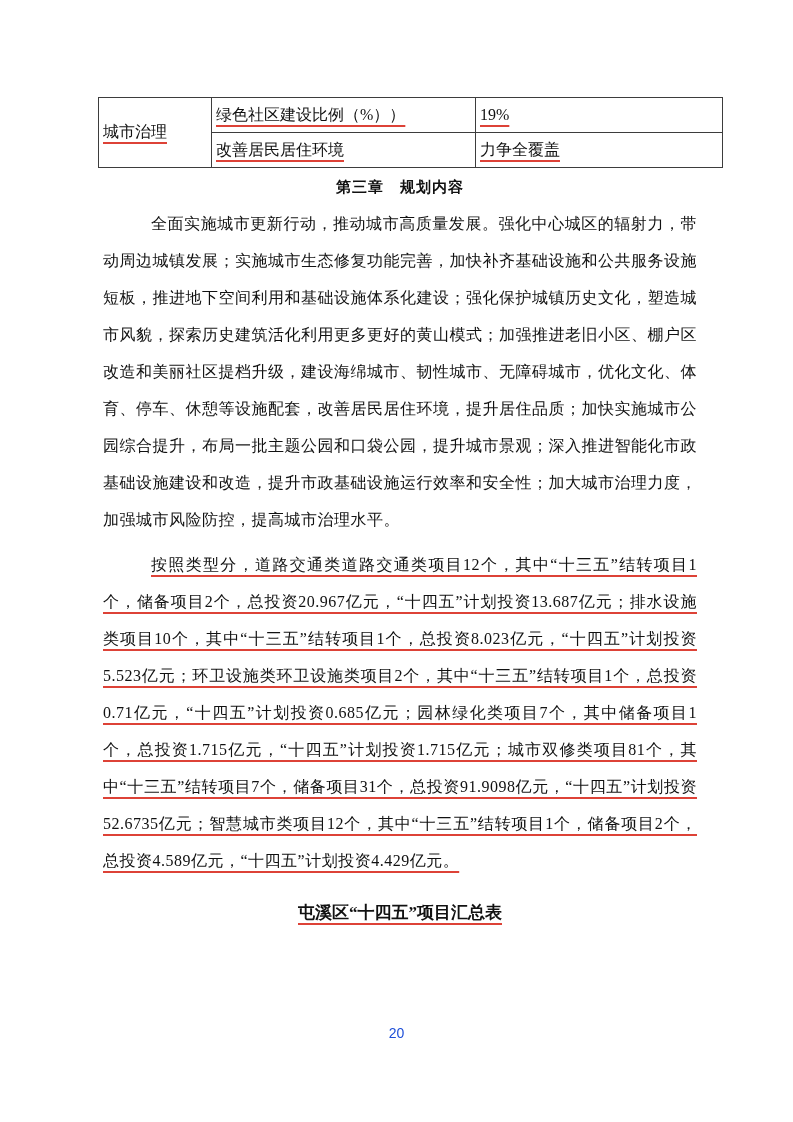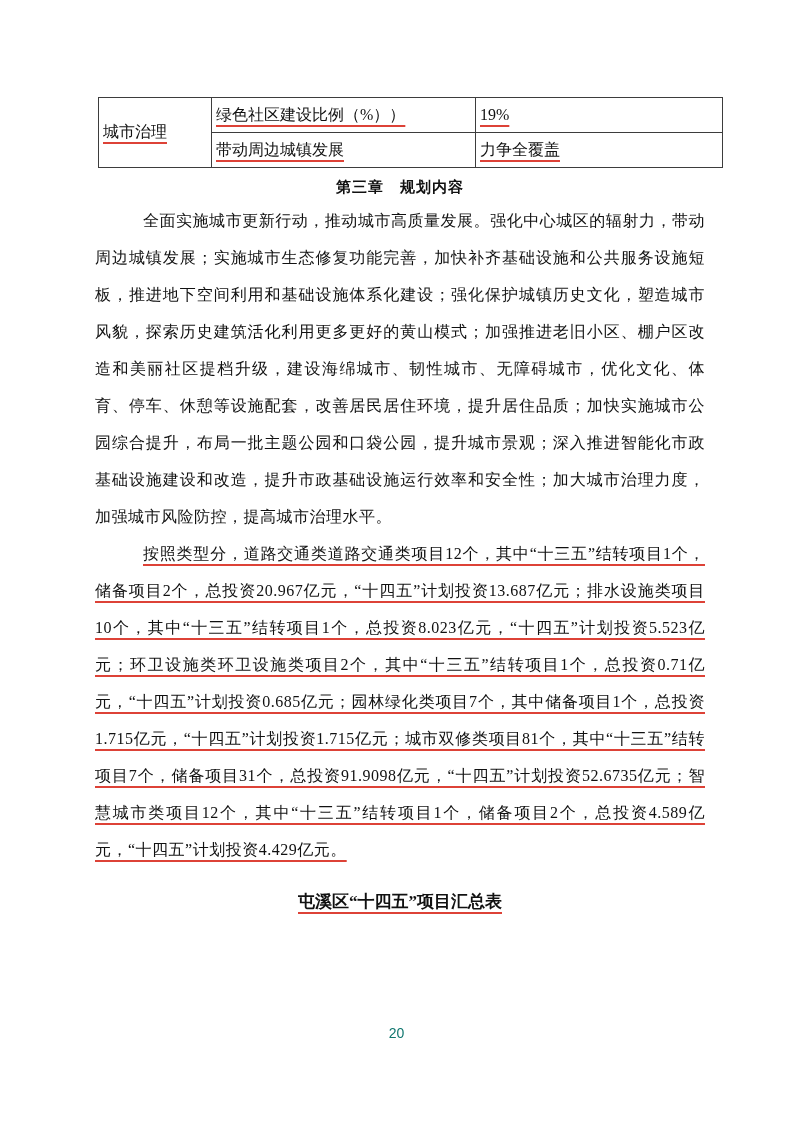--- a/index.html
+++ b/index.html
@@ -39,21 +39,21 @@
   
   .chapter-title{
     text-align:center;
     font-weight:bold;
     font-size:15px;
     margin:10px 0 5px 0;
     letter-spacing:1px;
   }
   
   .body-text p{
-    margin:0;
+    margin:8px;
     font-size:16px;
     line-height:37px;
     text-align:justify;
     text-indent:48px;
     letter-spacing:0.5px;
   }
   
   .summary-title{
     text-align:center;
     font-weight:bold;
@@ -78,21 +78,21 @@
     padding:0 2px;
   }
   .col-1{width:54px;} .col-2{width:145px;} .col-3{width:186px;} .col-4{width:224px;}
   
   .page-number{
     position:absolute;
     left:0;right:0;
     top:1025px;
     text-align:center;
     font-size:14px;
-    color:#0f766e;
+    color:#1d4ed8;
     font-family:"Liberation Sans","DejaVu Sans",sans-serif;
   }
 </style>
 </head>
 <body>
 
 <div class="page">
 
   <table class="top-table">
     <tbody>
@@ -102,21 +102,21 @@
         </td>
         <td style="width:255px">
           <span class="u-red">绿色社区建设比例（%））</span>
         </td>
         <td style="width:238px">
           <span class="u-red">19%</span>
         </td>
       </tr>
       <tr>
         <td>
-          <span class="u-red">带动周边城镇发展</span>
+          <span class="u-red">改善居民居住环境</span>
         </td>
         <td>
           <span class="u-red">力争全覆盖</span>
         </td>
       </tr>
     </tbody>
   </table>
 
   <h1 class="chapter-title">第三章　规划内容</h1>
 

